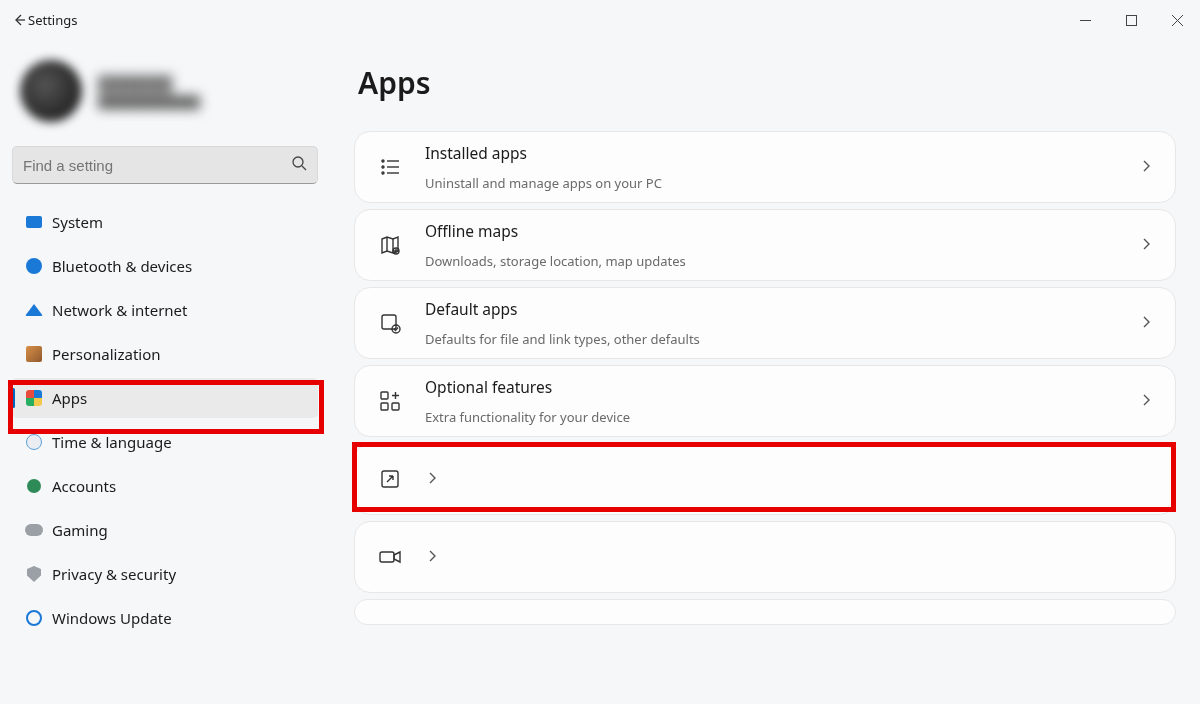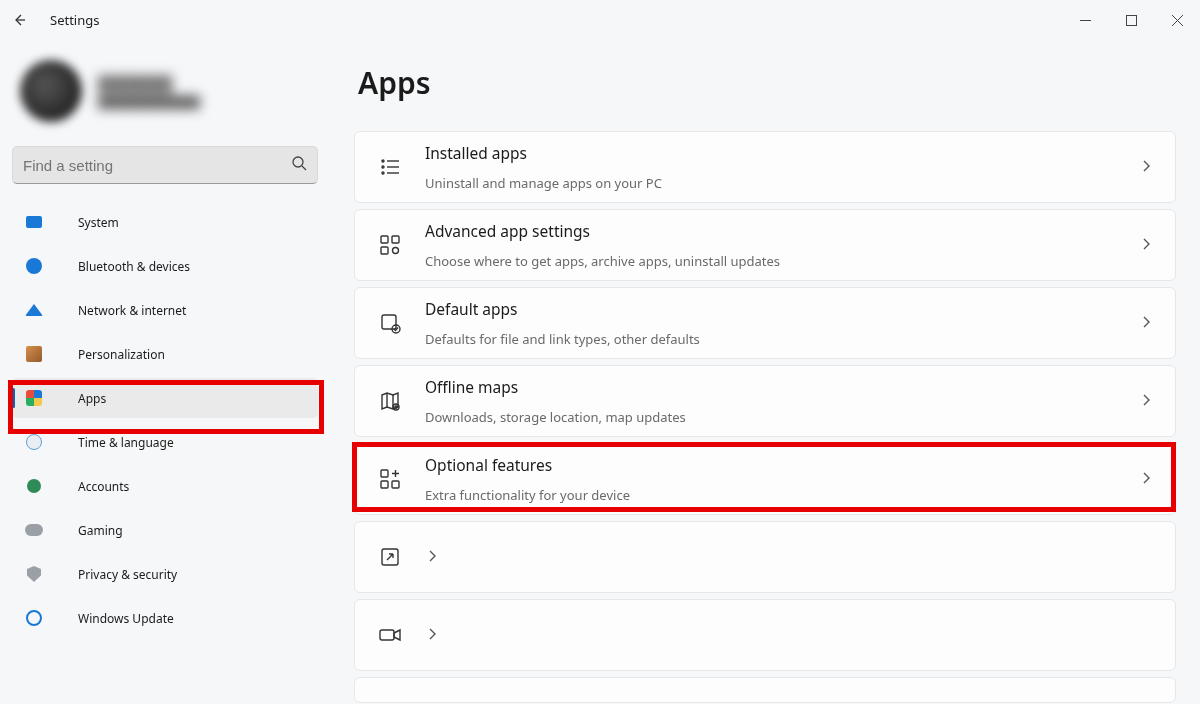--- a/index.html
+++ b/index.html
@@ -14,21 +14,21 @@
   }
 
   
   .titlebar {
     height: 40px;
     display: flex;
     align-items: center;
     justify-content: space-between;
     padding-left: 10px;
   }
-  .titlebar-left { display:flex; align-items:center; gap:22px; }
+  .titlebar-left { display:flex; align-items:center; }
   .back-btn {
     width:18px; height:18px;
     display:flex; align-items:center; justify-content:center;
     cursor:pointer; color:#333;
   }
   .titlebar-title { font-size:13px; color:#222; }
   .winctrls { display:flex; }
   .winctrl {
     width:46px; height:32px;
     display:flex; align-items:center; justify-content:center;
@@ -76,25 +76,25 @@
   .search input {
     flex:1; border:none; outline:none;
     font-size:15px; color:#666; background:transparent;
   }
   .search-icon { color:#444; }
 
   
   .nav { display:flex; flex-direction:column; }
   .nav-item {
     height:40px;
-    display:flex; align-items:center; gap:34px;
+    display:flex; align-items:center; gap:8px;
     padding: 0 12px;
     border-radius:5px;
     cursor:pointer;
-    font-size:12px;
+    font-size:15px;
     position:relative;
     margin-bottom:4px;
   }
   .nav-item.selected {
     background:#eaeaea;
   }
   .nav-item.selected::before {
     content:"";
     position:absolute; left:0; top:10px; bottom:10px;
     width:3px; background:#0067c0; border-radius:3px;
@@ -110,21 +110,21 @@
   .callout { position:absolute; border:5px solid #e60000; pointer-events:none; }
   .callout1 { left:8px; top:380px; width:316px; height:54px; }
   .callout2 { left:352px; top:442px; width:824px; height:70px; }
 
   
   .page-title { font-size:30px; font-weight:600; margin: 14px 0 28px 4px; }
   .cards { display:flex; flex-direction:column; gap:6px; }
   .card {
     background:#fdfdfd;
     border:1px solid #e7e7e7;
-    border-radius:6px;
+    border-radius:16px;
     height:72px;
     display:flex; align-items:center;
     padding: 0 22px;
     cursor:pointer;
   }
   .card-icon {
     width:26px; height:26px; margin-right:22px;
     display:flex; align-items:center; justify-content:center;
     color:#333; flex-shrink:0;
   }
@@ -284,32 +284,33 @@
         </span>
         <div class="card-text">
           <span class="card-title">Installed apps</span>
           <span class="card-sub">Uninstall and manage apps on your PC</span>
         </div>
         <span class="chevron"><svg width="14" height="14" viewBox="0 0 14 14" fill="none" stroke="currentColor" stroke-width="1.4">
               <path d="M5 2l5 5-5 5"></path>
             </svg></span>
       </div>
 
-      <div class="card">
-        <span class="card-icon">
-          <svg width="22" height="22" viewBox="0 0 22 22" fill="none" stroke="currentColor" stroke-width="1.4">
-              <rect x="2" y="2" width="7" height="7" rx="1"></rect>
-              <rect x="13" y="2" width="7" height="7" rx="1"></rect>
-              <rect x="2" y="13" width="7" height="7" rx="1"></rect>
-              <circle cx="16.5" cy="16.5" r="3"></circle>
+
+      <div class="card">
+        <span class="card-icon">
+          <svg width="22" height="22" viewBox="0 0 22 22" fill="none" stroke="currentColor" stroke-width="1.4">
+              <path d="M3 5l5-2 6 2 5-2v14l-5 2-6-2-5 2z"></path>
+              <path d="M8 3v14M14 5v14"></path>
+              <circle cx="17" cy="17" r="3"></circle>
+              <path d="M17 15v4M15 17h4"></path>
             </svg>
         </span>
         <div class="card-text">
-          <span class="card-title">Advanced app settings</span>
-          <span class="card-sub">Choose where to get apps, archive apps, uninstall updates</span>
+          <span class="card-title">Offline maps</span>
+          <span class="card-sub">Downloads, storage location, map updates</span>
         </div>
         <span class="chevron"><svg width="14" height="14" viewBox="0 0 14 14" fill="none" stroke="currentColor" stroke-width="1.4">
               <path d="M5 2l5 5-5 5"></path>
             </svg></span>
       </div>
 
       <div class="card">
         <span class="card-icon">
           <svg width="22" height="22" viewBox="0 0 22 22" fill="none" stroke="currentColor" stroke-width="1.4">
               <rect x="3" y="3" width="14" height="14" rx="2"></rect>
@@ -322,38 +323,20 @@
           <span class="card-sub">Defaults for file and link types, other defaults</span>
         </div>
         <span class="chevron"><svg width="14" height="14" viewBox="0 0 14 14" fill="none" stroke="currentColor" stroke-width="1.4">
               <path d="M5 2l5 5-5 5"></path>
             </svg></span>
       </div>
 
       <div class="card">
         <span class="card-icon">
           <svg width="22" height="22" viewBox="0 0 22 22" fill="none" stroke="currentColor" stroke-width="1.4">
-              <path d="M3 5l5-2 6 2 5-2v14l-5 2-6-2-5 2z"></path>
-              <path d="M8 3v14M14 5v14"></path>
-              <circle cx="17" cy="17" r="3"></circle>
-              <path d="M17 15v4M15 17h4"></path>
-            </svg>
-        </span>
-        <div class="card-text">
-          <span class="card-title">Offline maps</span>
-          <span class="card-sub">Downloads, storage location, map updates</span>
-        </div>
-        <span class="chevron"><svg width="14" height="14" viewBox="0 0 14 14" fill="none" stroke="currentColor" stroke-width="1.4">
-              <path d="M5 2l5 5-5 5"></path>
-            </svg></span>
-      </div>
-
-      <div class="card">
-        <span class="card-icon">
-          <svg width="22" height="22" viewBox="0 0 22 22" fill="none" stroke="currentColor" stroke-width="1.4">
               <rect x="2" y="2" width="7" height="7" rx="1"></rect>
               <rect x="2" y="13" width="7" height="7" rx="1"></rect>
               <rect x="13" y="13" width="7" height="7" rx="1"></rect>
               <path d="M16.5 2v7M13 5.5h7"></path>
             </svg>
         </span>
         <div class="card-text">
           <span class="card-title">Optional features</span>
           <span class="card-sub">Extra functionality for your device</span>
         </div>

